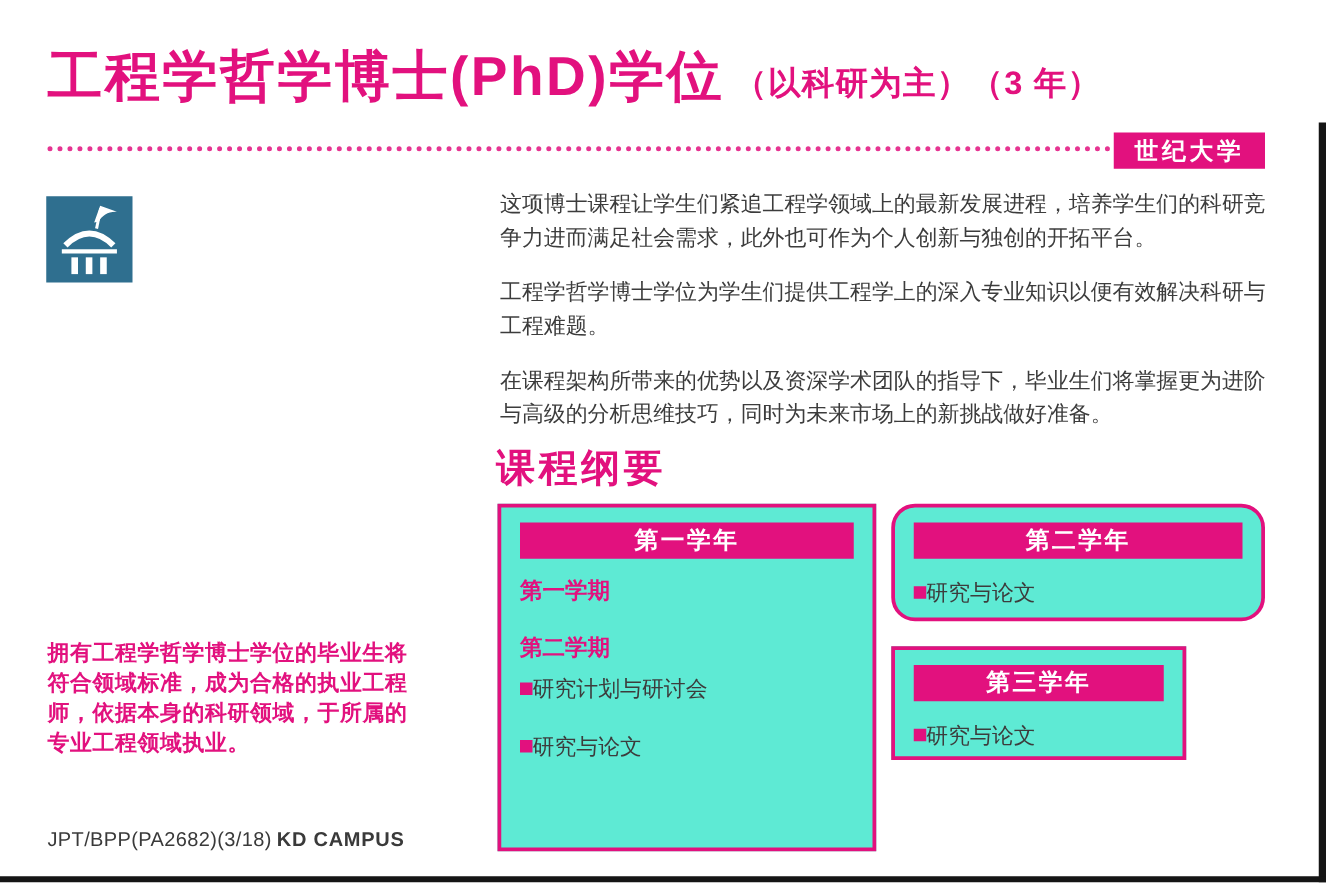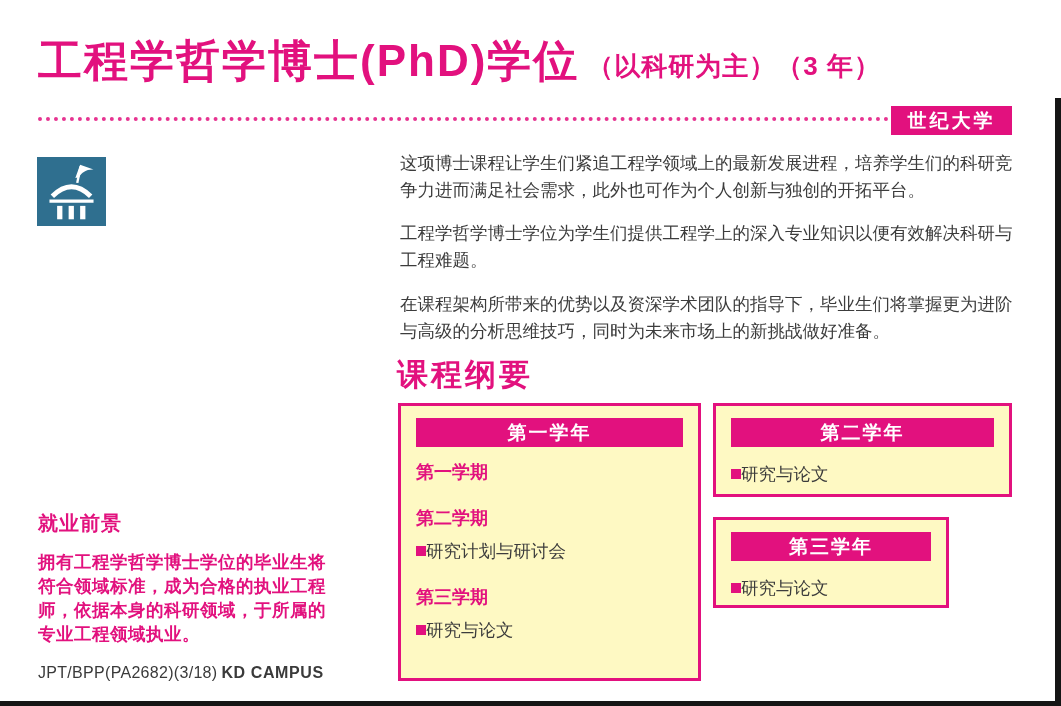--- a/index.html
+++ b/index.html
@@ -39,25 +39,25 @@
   
   .intro{position:absolute;left:400px;top:150px;width:614px;color:var(--text);
     font-size:17.5px;line-height:1.55;}
   .intro p{margin:0 0 16px;}
   
   .outline-heading{
     position:absolute;left:397px;top:354px;font-size:31px;font-weight:bold;
     color:var(--magenta);letter-spacing:3px;
   }
   .year-box{
-    position:absolute;border:3px solid var(--magenta);background:#fef9c3;
+    position:absolute;border:3px solid var(--magenta);background:#5eead4;
     padding:12px 15px;
   }
   .year-box.y1{left:398px;top:403px;width:303px;height:278px;}
-  .year-box.y2{left:713px;top:403px;width:299px;height:94px;}
+  .year-box.y2{left:713px;top:403px;width:299px;height:94px;border-radius:19px;}
   .year-box.y3{left:713px;top:517px;width:236px;height:91px;}
   .year-bar{
     background:var(--magenta);color:#fff;font-weight:bold;font-size:19px;
     text-align:center;height:29px;line-height:29px;letter-spacing:2px;
   }
   .sem{margin-top:13px;}
   .sem + .sem{margin-top:22px;}
   .sem-label{color:var(--magenta);font-weight:bold;font-size:18px;}
   .course-row{display:flex;align-items:center;margin-top:9px;
     color:var(--text);font-size:17.5px;}
@@ -114,21 +114,20 @@
     <div class="sem-label">第一学期</div>
   </div>
   <div class="sem">
     <div class="sem-label">第二学期</div>
     <div class="course-row">
       <span class="bullet"></span>
       <span>研究计划与研讨会</span>
     </div>
   </div>
   <div class="sem">
-    <div class="sem-label">第三学期</div>
     <div class="course-row">
       <span class="bullet"></span>
       <span>研究与论文</span>
     </div>
   </div>
 </div>
 
 <div class="year-box y2">
   <div class="year-bar">第二学年</div>
   <div class="course-row">
@@ -139,21 +138,20 @@
 
 <div class="year-box y3">
   <div class="year-bar">第三学年</div>
   <div class="course-row">
     <span class="bullet"></span>
     <span>研究与论文</span>
   </div>
 </div>
 
 <div class="career">
-  <div class="career-heading">就业前景</div>
   <p class="career-body">拥有工程学哲学博士学位的毕业生将符合领域标准，成为合格的执业工程师，依据本身的科研领域，于所属的专业工程领域执业。</p>
 </div>
 
 <div class="footer">
   <span>JPT/BPP(PA2682)(3/18)</span><span class="campus">KD CAMPUS</span>
 </div>
 
 <div class="edge-right"></div>
 <div class="edge-bottom"></div>
 

